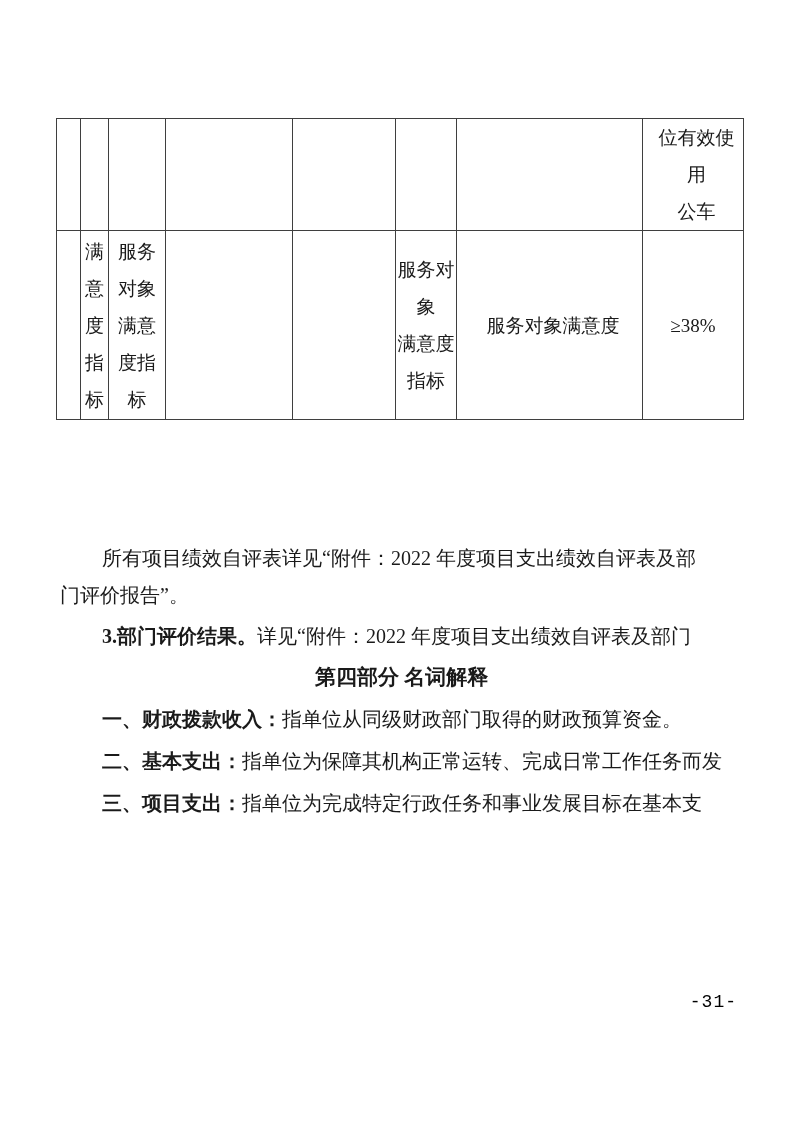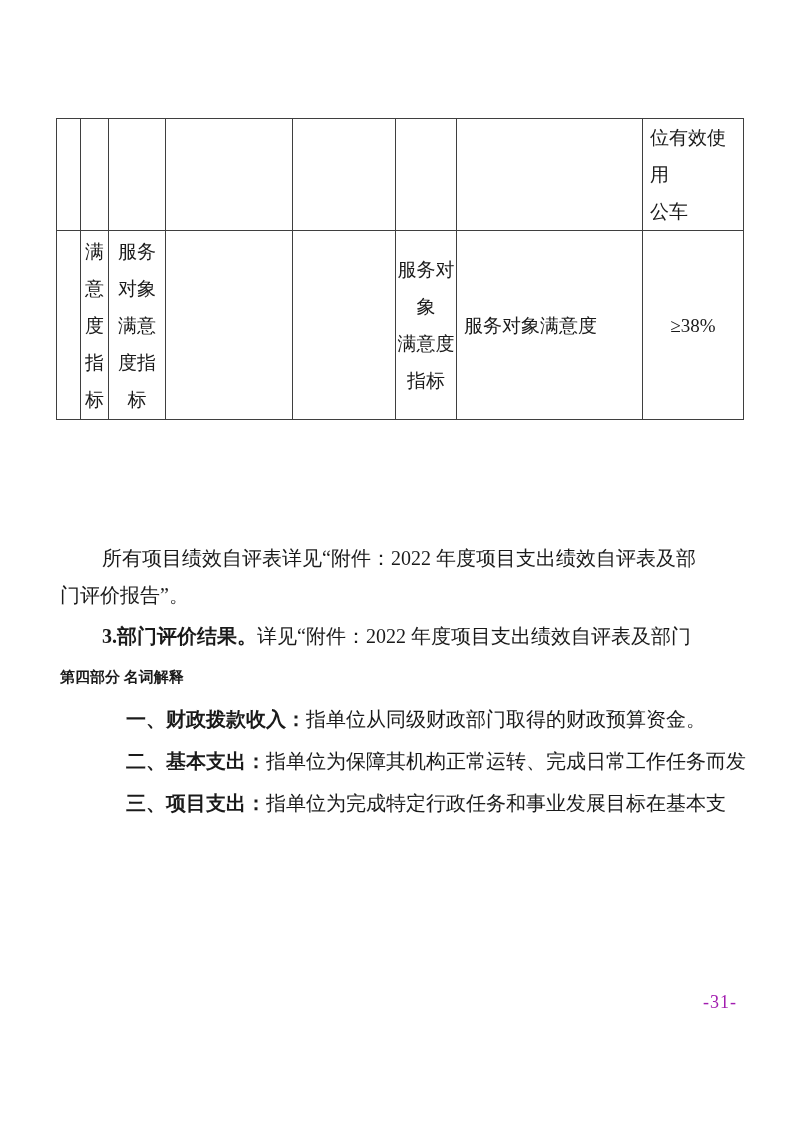--- a/index.html
+++ b/index.html
@@ -20,41 +20,41 @@
     border:1px solid #3f3f3f;
     padding:0;
     font-size:19px;line-height:37px;
     text-align:center;vertical-align:middle;
     color:#1a1a1a;
     overflow:hidden;
   }
   .grid tr.r1 td{height:76px;}
   .grid tr.r2 td{height:151px;}
   .grid tr.r3 td{height:188px;}
-  .grid td.tl{text-align:left;padding-left:7px;}
+  .grid td.tl{text-align:center;padding-left:7px;}
   .cl{display:block;}
   
   .content{
     position:absolute;left:60px;top:540px;width:683px;
     font-size:20px;line-height:37px;
   }
   .line{white-space:nowrap;}
   .indent{text-indent:42px;}
   .b{font-weight:bold;}
   .heading{
-    font-weight:bold;font-size:15px;
+    font-weight:bold;font-size:21px;text-align:center;
     line-height:37px;margin-top:4px;
   }
   .mt4{margin-top:4px;}
-  .mt5{margin-top:5px;margin-left:24px;}
+  .mt5{margin-top:5px;}
   
   .pagenum{
     position:absolute;top:992px;right:56px;
-    font-family:Liberation Serif, serif;
-    font-size:18px;letter-spacing:1px;color:#a21caf;
+    font-family:Liberation Mono, monospace;
+    font-size:18px;letter-spacing:1px;color:#000000;
   }
 </style>
 </head>
 <body>
 
 <div class="page">
 
   <table class="grid">
     <colgroup>
       <col style="width:24px">

